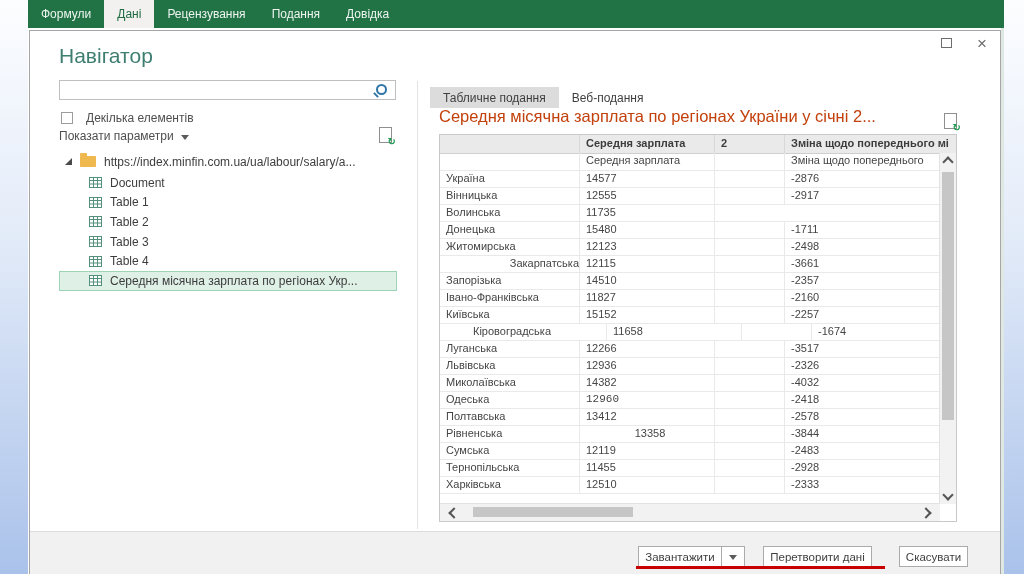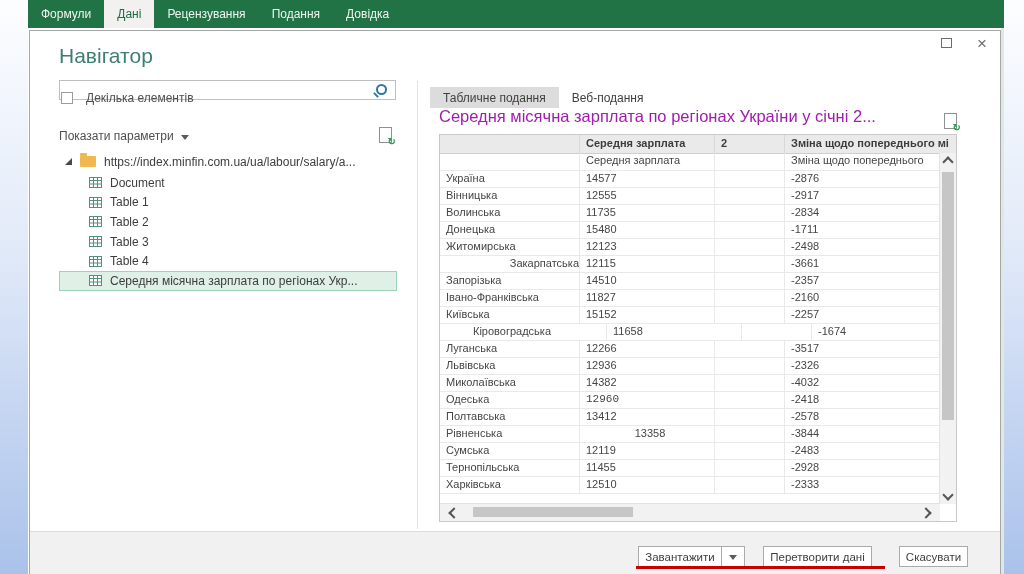--- a/index.html
+++ b/index.html
@@ -28,21 +28,21 @@
   .winctl.close{left:939px;font-size:17px;line-height:17px;}
   .maxbox{width:9px;height:8px;border:1px solid #6d6d6d;}
 
   .dlg-title{position:absolute;left:29px;top:13px;font-size:21px;color:#3e7e71;}
 
   .search-box{position:absolute;left:29px;top:49px;width:337px;height:20px;border:1px solid #bfbfbf;box-sizing:border-box;display:flex;align-items:center;background:#fff;}
   .search-box input{flex:1;border:none;outline:none;height:16px;font-size:12px;padding:0 4px;background:transparent;}
   .mag{position:relative;width:7px;height:7px;border:2px solid #2e75a8;border-radius:50%;margin-right:8px;margin-top:-2px;}
   .mag::after{content:'';position:absolute;width:6px;height:2px;background:#2e75a8;transform:rotate(45deg);left:-5px;top:8px;}
 
-  .multi-row{position:absolute;left:31px;top:60px;display:flex;align-items:center;gap:13px;font-size:12px;color:#4f4f4f;}
+  .multi-row{position:absolute;left:31px;top:80px;display:flex;align-items:center;gap:13px;font-size:12px;color:#4f4f4f;}
   .cbx{width:12px;height:12px;border:1px solid #9c9c9c;background:#fff;box-sizing:border-box;}
 
   .show-options{position:absolute;left:29px;top:98px;display:flex;align-items:center;gap:7px;font-size:12px;color:#4f4f4f;}
   .tri-down{width:0;height:0;border-left:4px solid transparent;border-right:4px solid transparent;border-top:5px solid #5b5b5b;margin-top:2px;}
 
   .pageicon{position:relative;width:11px;height:14px;border:1px solid #8f8f8f;background:#fff;}
   .pageicon::after{content:'\21bb';position:absolute;right:-5px;bottom:-5px;font-size:10px;color:#1f9a52;font-weight:bold;}
   .pi-tree{position:absolute;left:349px;top:96px;}
   .pi-title{position:absolute;left:914px;top:82px;}
 
@@ -55,21 +55,21 @@
   .titem{display:flex;align-items:center;height:19.6px;gap:8px;padding-left:29px;font-size:12px;color:#3d3d3d;box-sizing:border-box;border:1px solid transparent;}
   .titem.selected{background:#dff0e7;border:1px solid #9ed3b6;width:338px;}
   .tlabel{white-space:nowrap;overflow:hidden;}
 
   .pane-divider{position:absolute;left:387px;top:50px;width:1px;height:448px;background:#e3e3e3;}
 
   
   .ptabs{position:absolute;left:400px;top:56px;display:flex;height:21px;font-size:12px;color:#3f3f3f;}
   .ptab{padding:0 13px;display:flex;align-items:center;white-space:nowrap;}
   .ptab.active{background:#dcdcdc;}
-  .pv-title{position:absolute;left:409px;top:76px;width:498px;font-size:16.5px;color:#a21caf;white-space:nowrap;overflow:hidden;}
+  .pv-title{position:absolute;left:409px;top:76px;width:498px;font-size:16.5px;color:#c2410c;white-space:nowrap;overflow:hidden;}
 
   .tbl{position:absolute;left:409px;top:103px;width:518px;height:388px;border:1px solid #c9c9c9;box-sizing:border-box;background:#fff;overflow:hidden;}
   .thead{display:flex;height:18px;background:#eaeaea;border-bottom:1px solid #cfcfcf;}
   .th{box-sizing:border-box;padding:2px 0 0 6px;font-size:11px;font-weight:bold;color:#3c3c3c;border-right:1px solid #d8d8d8;overflow:hidden;white-space:nowrap;}
   .th:last-child{border-right:none;flex:1;}
   .tbody{position:absolute;left:0;top:18px;right:16px;bottom:17px;overflow:hidden;}
   .tr{display:flex;height:16px;border-bottom:1px solid #e9e9e9;}
   .tr.sub{height:17px;}
   .td{box-sizing:border-box;padding:1px 0 0 6px;font-size:11px;color:#454545;border-right:1px solid #e9e9e9;overflow:hidden;white-space:nowrap;}
   .td:last-child{border-right:none;flex:1;}
@@ -258,21 +258,20 @@
             <div class="tr">
               <div class="td" style="width: 140px;">Вінницька</div>
               <div class="td" style="width: 135px;">12555</div>
               <div class="td" style="width: 70px;"></div>
               <div class="td">-2917</div>
             </div>
             <div class="tr">
               <div class="td" style="width: 140px;">Волинська</div>
               <div class="td" style="width: 135px;">11735</div>
               <div class="td" style="width: 70px;"></div>
-              <div class="td">-2834</div>
             </div>
             <div class="tr">
               <div class="td" style="width: 140px;">Донецька</div>
               <div class="td" style="width: 135px;">15480</div>
               <div class="td" style="width: 70px;"></div>
               <div class="td">-1711</div>
             </div>
             <div class="tr">
               <div class="td" style="width: 140px;">Житомирська</div>
               <div class="td" style="width: 135px;">12123</div>

